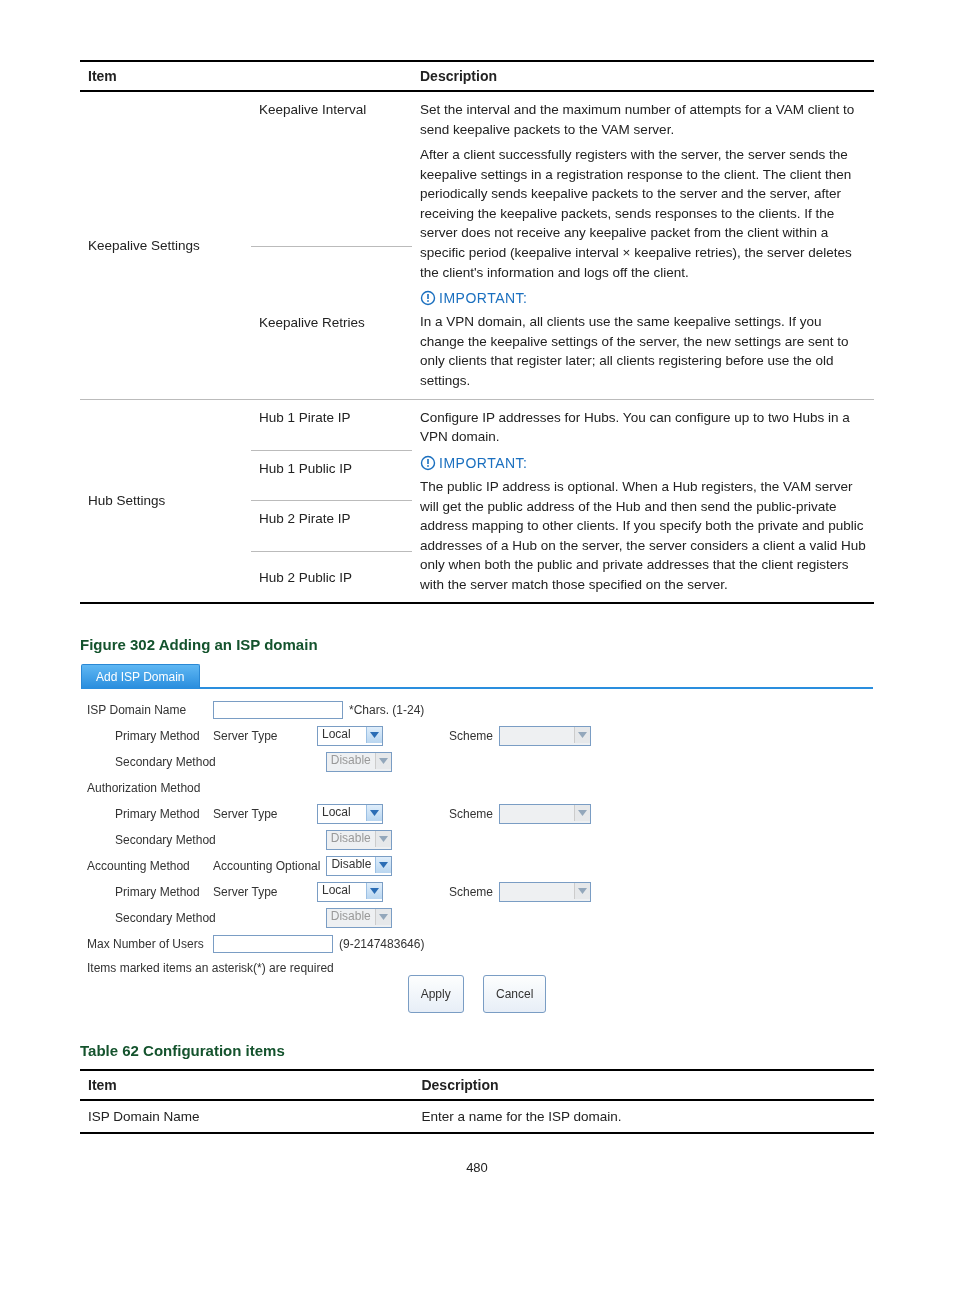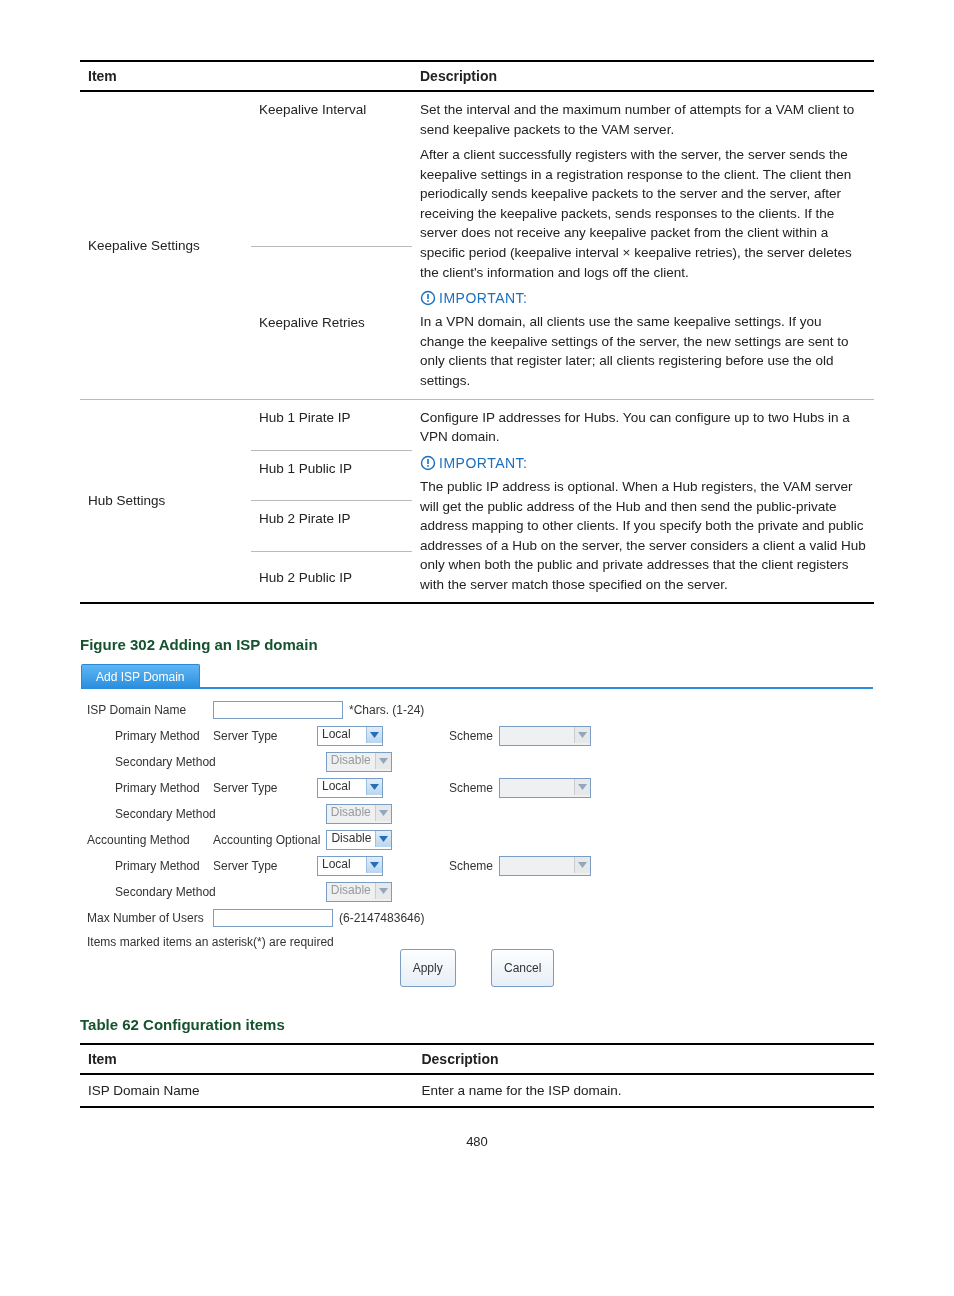--- a/index.html
+++ b/index.html
@@ -108,21 +108,21 @@
   .sel-btn svg { display:block; }
   .hint { color: #333; font-size: 12px; }
   .req-note { font-size: 12px; color: #333; padding: 4px 6px 8px 6px; }
   .btns { text-align: center; padding: 4px 0 8px 0; }
   .winbtn {
     border: 1px solid #7a9dc4;
     background: linear-gradient(#fdfefe, #e7eef7);
     padding: 11px 12px;
     border-radius: 3px;
     font-size: 12px;
-    margin: 0 16px;
+    margin: 0 8px;
   }
   .table2 {
     width: 100%;
     border-collapse: collapse;
     border-top: 2px solid #000;
     border-bottom: 2px solid #000;
     margin-top: 6px;
   }
   .table2 th {
     text-align: left;
@@ -242,20 +242,23 @@
         <span class="sel-txt">Disable</span>
         <span class="sel-btn off">
           <svg width="9" height="6">
             <polygon points="0,0 9,0 4.5,6" fill="#93a7bb"></polygon>
           </svg>
         </span>
       </span>
   </div>
 
   <div class="form-row">
+      <span class="lbl">Authorization Method</span>
+    </div>
+  <div class="form-row">
     <span class="indent">Primary Method</span>
     <span class="lbl2">Server Type</span>
     <span class="sel">
         <span class="sel-txt">Local</span>
         <span class="sel-btn">
           <svg width="9" height="6">
             <polygon points="0,0 9,0 4.5,6" fill="#2b6db5"></polygon>
           </svg>
         </span>
       </span>
@@ -324,21 +327,21 @@
           <svg width="9" height="6">
             <polygon points="0,0 9,0 4.5,6" fill="#93a7bb"></polygon>
           </svg>
         </span>
       </span>
   </div>
 
   <div class="form-row">
     <span class="lbl">Max Number of Users</span>
     <span class="inp" style="width:118px"></span>
-    <span class="hint">(6-2147483646)</span>
+    <span class="hint">(9-2147483646)</span>
   </div>
 
   <div class="req-note">Items marked items an asterisk(*) are required</div>
   <div class="btns">
     <span class="winbtn">Apply</span>
     <span class="winbtn">Cancel</span>
   </div>
 </div>
 
 <div class="caption">Table 62 Configuration items</div>

